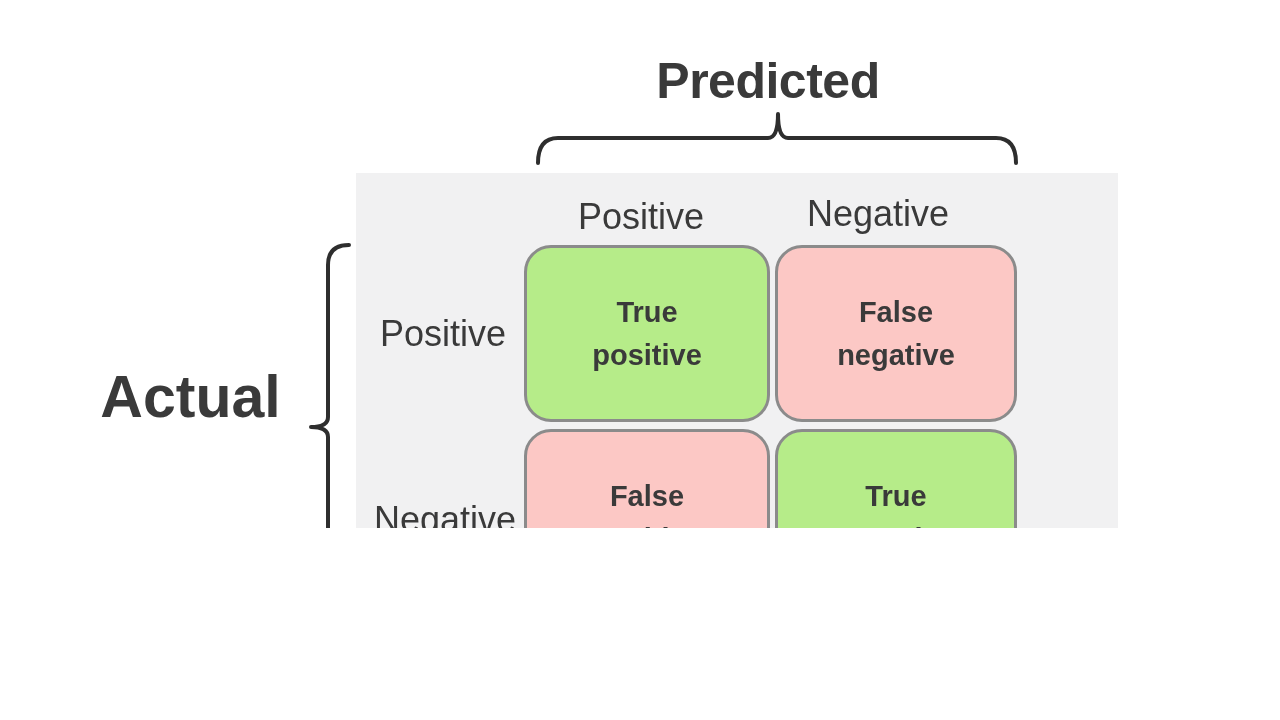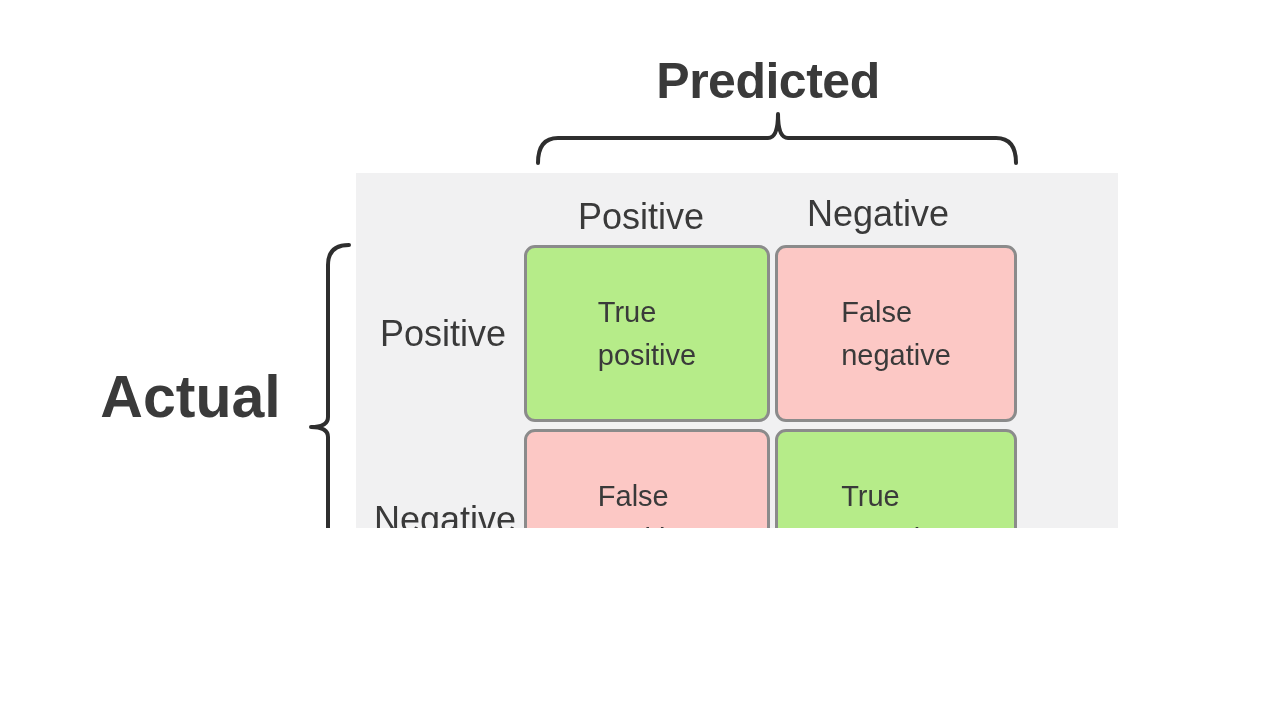--- a/index.html
+++ b/index.html
@@ -64,27 +64,27 @@
     color: var(--text, #3a3a3a);
   }
   .col-header-positive { left: 540px; top: 196px; width: 186px; }
   .col-header-negative { left: 777px; top: 193px; width: 186px; }
   .row-header-positive { left: 352px; top: 313px; width: 166px; }
   .row-header-negative { left: 352px; top: 499px; width: 170px; }
   .cell {
     position: absolute;
     box-sizing: border-box;
     border: 3.5px solid var(--cell-border, #8b8b8b);
-    border-radius: 11px;
+    border-radius: 27px;
     display: flex;
     align-items: center;
     justify-content: center;
-    text-align: left;
+    text-align: center;
     font-size: 29px;
-    font-weight: normal;
+    font-weight: bold;
     line-height: 1.45;
     color: var(--text, #3a3a3a);
     white-space: pre-line;
   }
   .cell-true  { background: var(--true-cell, #b6ec89); }
   .cell-false { background: var(--false-cell, #fcc8c5); }
   .cell-tp { left: 516px; top: 245px; width: 246px; height: 177px; }
   .cell-fn { left: 767px; top: 245px; width: 242px; height: 177px; }
   .cell-fp { left: 516px; top: 429px; width: 246px; height: 177px; }
   .cell-tn { left: 767px; top: 429px; width: 242px; height: 177px; }

